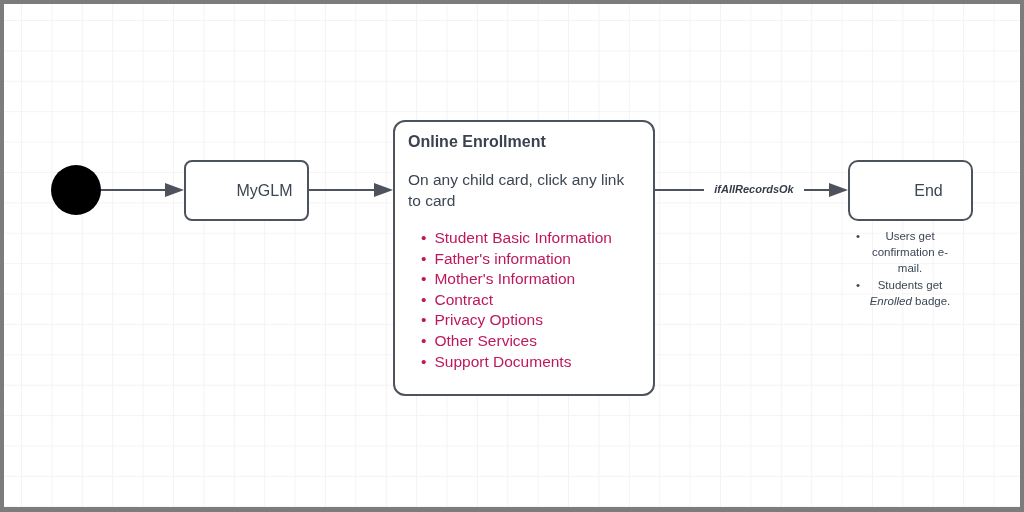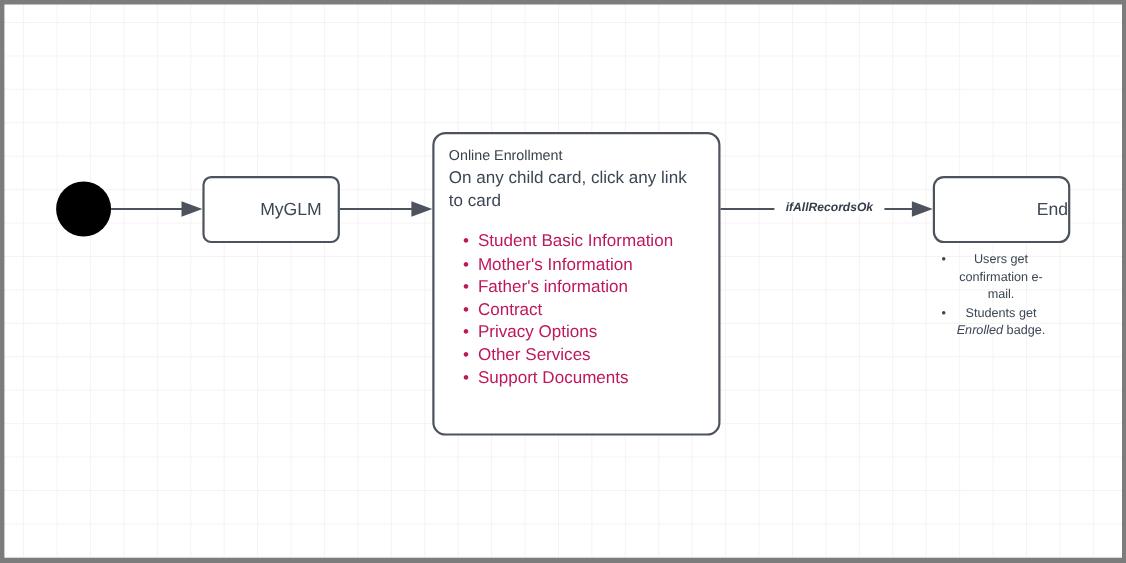--- a/index.html
+++ b/index.html
@@ -54,35 +54,34 @@
     width: 125px; height: 61px;
     border-radius: 8px;
     font-size: 16px;
   }
 
   .node-end {
     left: 844px; top: 156px;
     width: 125px; height: 61px;
     border-radius: 10px;
     font-size: 16px;
-    justify-content: flex-end;
   }
 
   .node-enrollment {
     left: 389px; top: 116px;
     width: 262px; height: 276px;
     border-radius: 12px;
     display: block;
     padding: 11px 12px 10px 13px;
   }
   .enrollment-title {
-    font-size: 13px;
-    font-weight: normal;
+    font-size: 16px;
+    font-weight: bold;
     color: #39424e;
-    margin-bottom: 3px;
+    margin-bottom: 18px;
   }
   .enrollment-desc {
     font-size: 15.5px;
     line-height: 21px;
     color: #3c4654;
     width: 230px;
   }
   .enrollment-list {
     list-style: none;
     margin-top: 17px;
@@ -152,22 +151,22 @@
 
   <div class="node node-myglm">
     <span>MyGLM</span>
   </div>
 
   <div class="node node-enrollment">
     <div class="enrollment-title">Online Enrollment</div>
     <div class="enrollment-desc">On any child card, click any link to card</div>
     <ul class="enrollment-list">
       <li>Student Basic Information</li>
+      <li>Father's information</li>
       <li>Mother's Information</li>
-      <li>Father's information</li>
       <li>Contract</li>
       <li>Privacy Options</li>
       <li>Other Services</li>
       <li>Support Documents</li>
     </ul>
   </div>
 
   <div class="edge-label">ifAllRecordsOk</div>
 
   <div class="node node-end">

